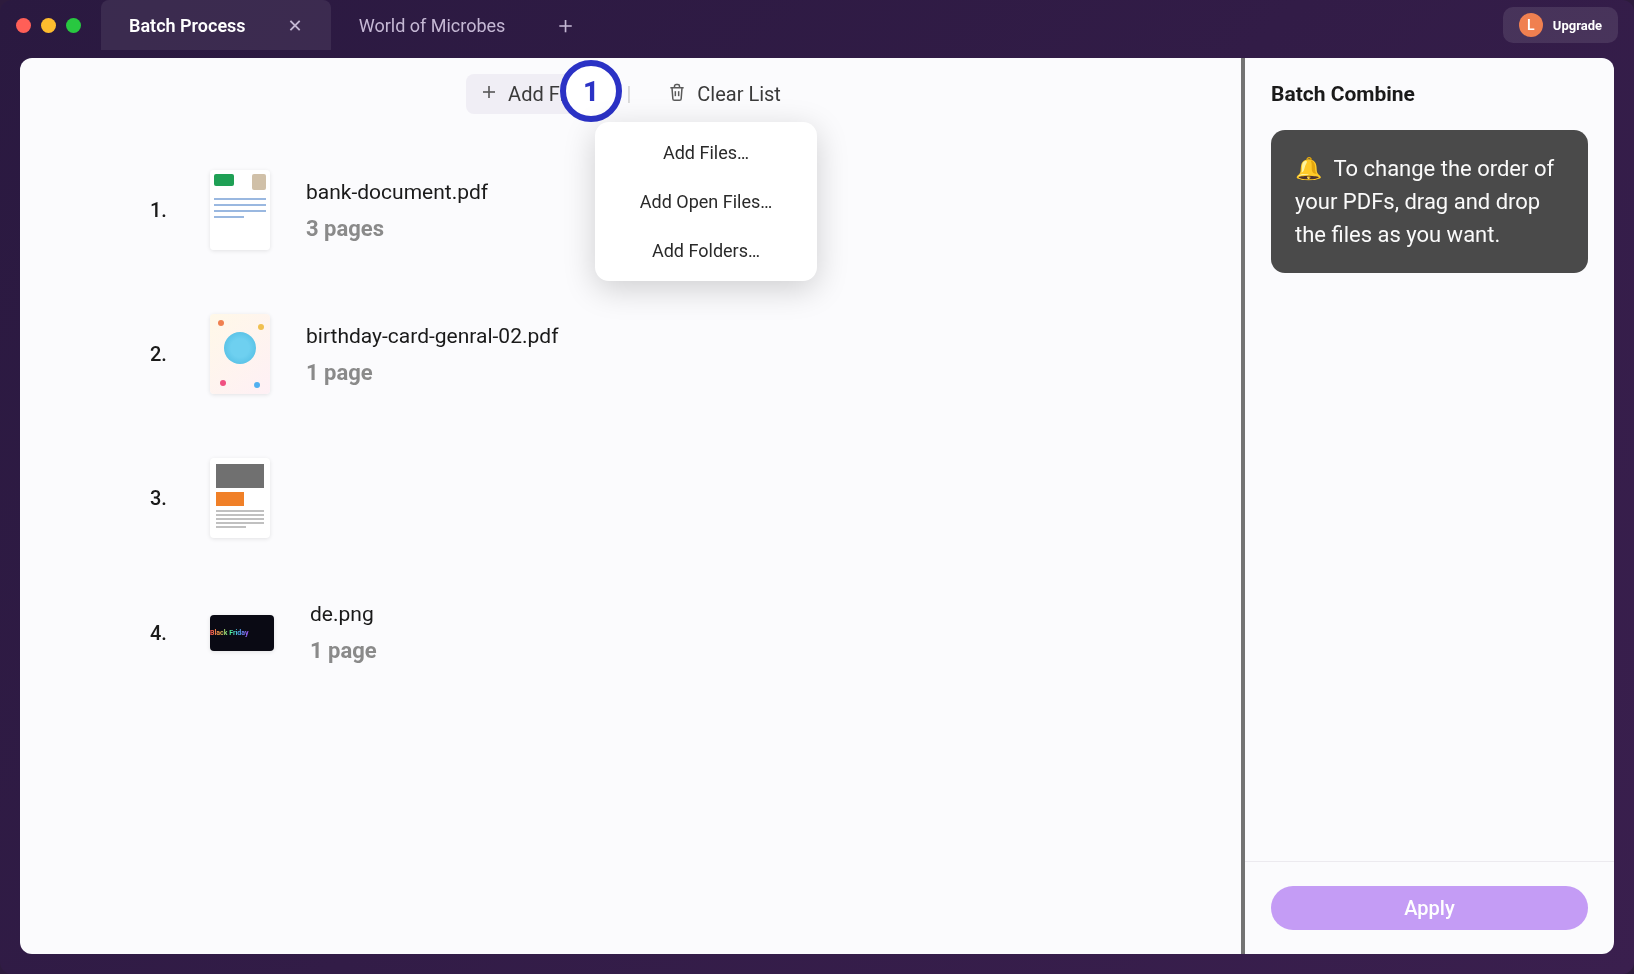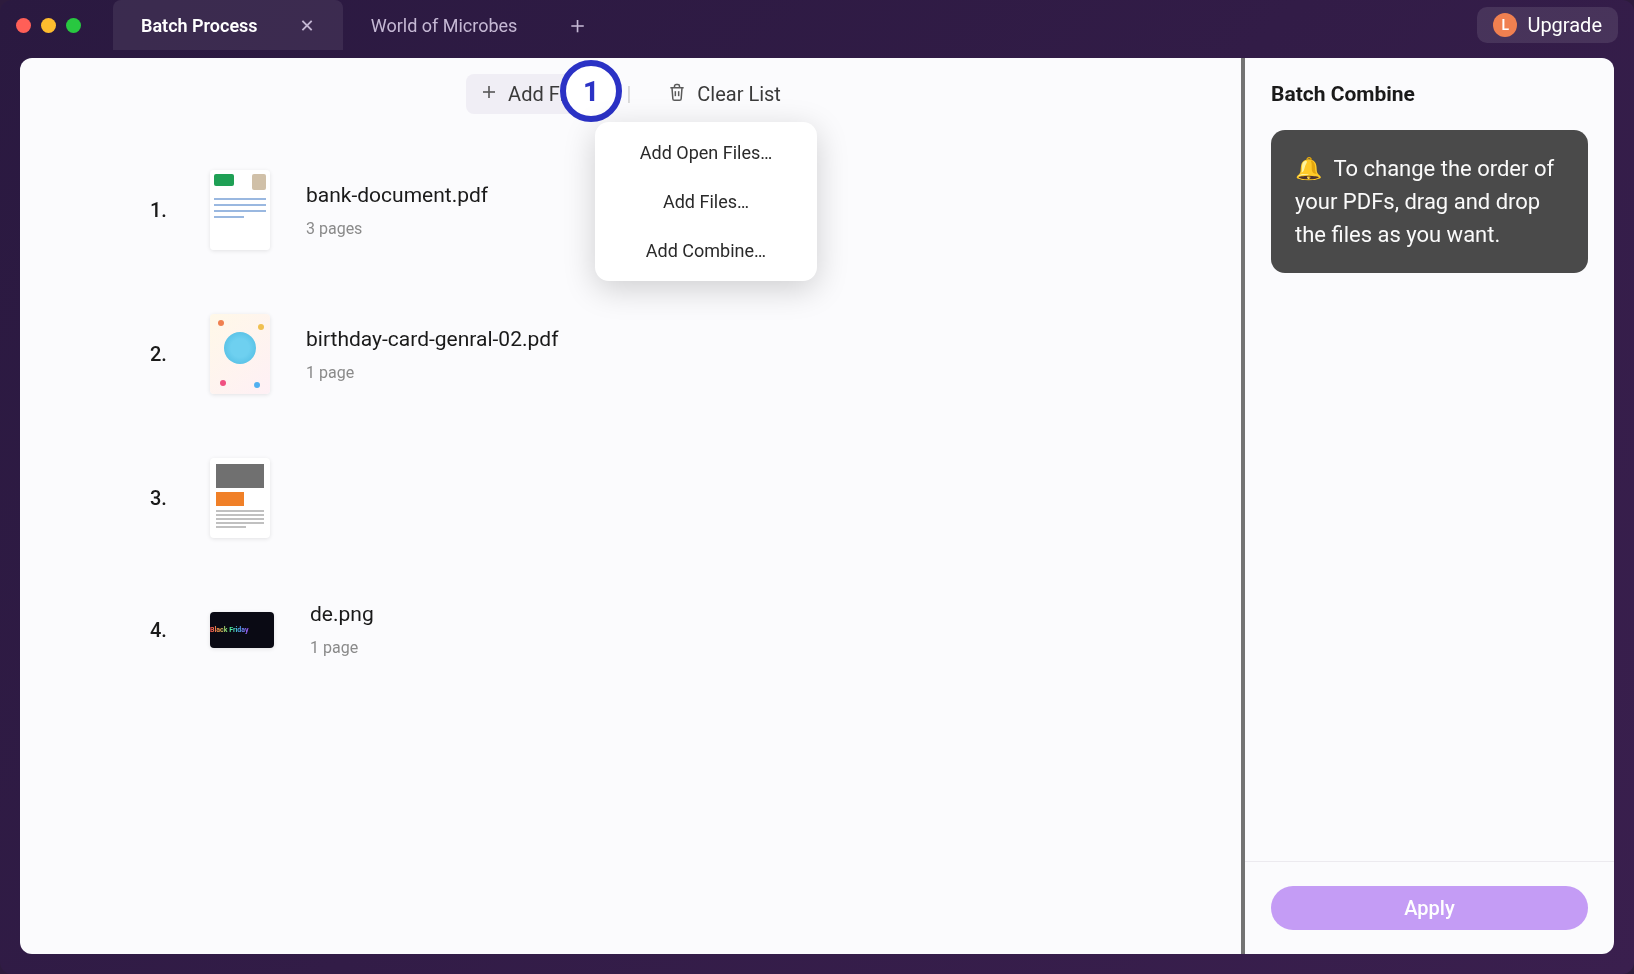--- a/index.html
+++ b/index.html
@@ -7,29 +7,29 @@
 
     .window { width: 100%; height: 100%; background: linear-gradient(135deg, #2a1940 0%, #3a1f4e 100%); border-radius: 12px; display: flex; flex-direction: column; }
 
     .titlebar { height: 50px; display: flex; align-items: center; padding: 0 16px; position: relative; }
     .traffic-lights { display: flex; gap: 10px; }
     .light { width: 15px; height: 15px; border-radius: 50%; }
     .red { background: #ff5f57; }
     .yellow { background: #febc2e; }
     .green { background: #28c840; }
 
-    .tabs { display: flex; margin-left: 32px; height: 100%; align-items: stretch; }
+    .tabs { display: flex; margin-left: 20px; height: 100%; align-items: stretch; }
     .tab { padding: 0 28px; display: flex; align-items: center; color: #c5b8d4; font-size: 18px; gap: 42px; position: relative; }
     .tab.active { color: #ffffff; font-weight: 600; background: rgba(255,255,255,0.08); border-radius: 8px 8px 0 0; }
     .tab-close { font-size: 18px; color: #c5b8d4; cursor: pointer; font-weight: 300; }
     .tab-add { display: flex; align-items: center; padding: 0 20px; color: #c5b8d4; font-size: 24px; cursor: pointer; }
 
     .upgrade { margin-left: auto; display: flex; align-items: center; gap: 10px; background: rgba(255,255,255,0.1); padding: 6px 16px; border-radius: 10px; cursor: pointer; }
     .upgrade-avatar { width: 24px; height: 24px; border-radius: 50%; background: #f08050; color: white; font-size: 14px; font-weight: 600; display: flex; align-items: center; justify-content: center; }
-    .upgrade-label { color: #ffffff; font-size: 20px; font-weight: 400; }
+    .upgrade-label { color: #ffffff; font-size: 13px; font-weight: 700; }
 
     .content { flex: 1; background: #fbfbfd; border-radius: 12px; margin: 8px 20px 20px 20px; display: flex; overflow: visible; position: relative; }
 
     .main { flex: 1; display: flex; flex-direction: column; position: relative; }
     .toolbar { height: 72px; display: flex; align-items: center; justify-content: center; gap: 18px; padding: 0 24px; position: relative; }
 
     .callout { width: 62px; height: 62px; border-radius: 50%; border: 6px solid #2b32c5; color: #2b32c5; font-size: 28px; font-weight: 800; display: flex; align-items: center; justify-content: center; background: white; position: absolute; }
     .callout-1 { left: 540px; top: 2px; }
 
     .btn { display: flex; align-items: center; gap: 10px; padding: 8px 14px; border-radius: 8px; cursor: pointer; }
@@ -53,21 +53,21 @@
     .thumb-globe { position:absolute; top:18px; left:14px; width:32px; height:32px; border-radius:50%; background: radial-gradient(circle,#6ed0f0 40%,#4ab8e0 100%); }
     .thumb-confetti { position:absolute; width:6px; height:6px; border-radius:50%; }
     .thumb.building { background:#fff; }
     .thumb-b-img { position:absolute; top:6px; left:6px; right:6px; height:24px; background:#707070; }
     .thumb-b-orange { position:absolute; top:34px; left:6px; width:28px; height:14px; background:#f08028; }
     .thumb-b-txt { position:absolute; left:6px; right:6px; height:2px; background:#c0c0c0; }
     .thumb.de { width:64px; height:36px; background:#0a0a14; display:flex; align-items:center; }
     .thumb-de-text { font-size:7px; font-weight:bold; background: linear-gradient(90deg,#ff5050,#ffb050,#50ff90,#50b0ff,#b050ff); -webkit-background-clip:text; background-clip:text; color:transparent; }
     .file-info { display: flex; flex-direction: column; gap: 12px; }
     .file-name { color: #1a1a1a; font-size: 21px; }
-    .file-pages { color: #8a8a8a; font-size: 16px; }
+    .file-pages { color: #8a8a8a; font-size: 22px; font-weight: bold; }
 
     .sidebar { width: 373px; border-left: 4px solid #737373; display: flex; flex-direction: column; padding: 24px 0 0 0; position: relative; }
     .sidebar-title { color: #1a1a1a; font-size: 21px; font-weight: 700; padding: 0 26px 24px; }
     .tip-card { margin: 0 26px; background: #4a4a4a; color: #fafafa; border-radius: 14px; padding: 22px 24px; font-size: 22px; line-height: 1.5; }
     .tip-bell { margin-right: 6px; }
 
     .apply-bar { margin-top: auto; border-top: 1px solid #eceaef; padding: 24px 26px; }
     .apply-btn { width: 100%; height: 44px; background: #c49cf5; color: #ffffff; font-size: 20px; font-weight: 500; border-radius: 22px; display: flex; align-items: center; justify-content: center; cursor: pointer; }
   </style>
 </head>
@@ -123,27 +123,27 @@
                 <line x1="10" y1="11" x2="10" y2="17"></line>
                 <line x1="14" y1="11" x2="14" y2="17"></line>
               </svg>
           </span>
           <span class="btn-label">Clear List</span>
         </div>
       </div>
 
       <div class="dropdown">
         <div class="dropdown-item">
+          <span>Add Files…</span>
+        </div>
+        <div class="dropdown-item">
           <span>Add Open Files…</span>
         </div>
         <div class="dropdown-item">
-          <span>Add Files…</span>
-        </div>
-        <div class="dropdown-item">
-          <span>Add Combine…</span>
+          <span>Add Folders…</span>
         </div>
       </div>
 
       <div class="file-list">
         <div class="file-item">
           <span class="file-index">1.</span>
           <div class="thumb bank">
             <div class="thumb-bank-header"></div>
             <div class="thumb-bank-photo"></div>
             <div class="thumb-bank-line" style="top:28px"></div>

